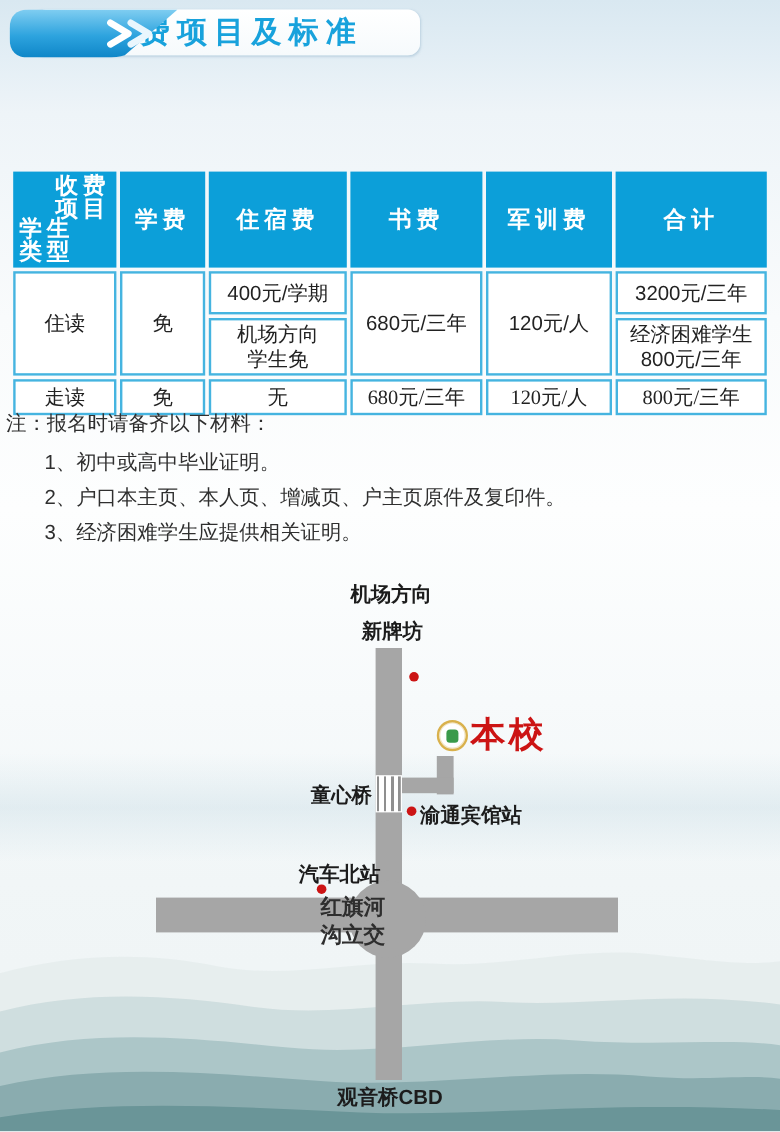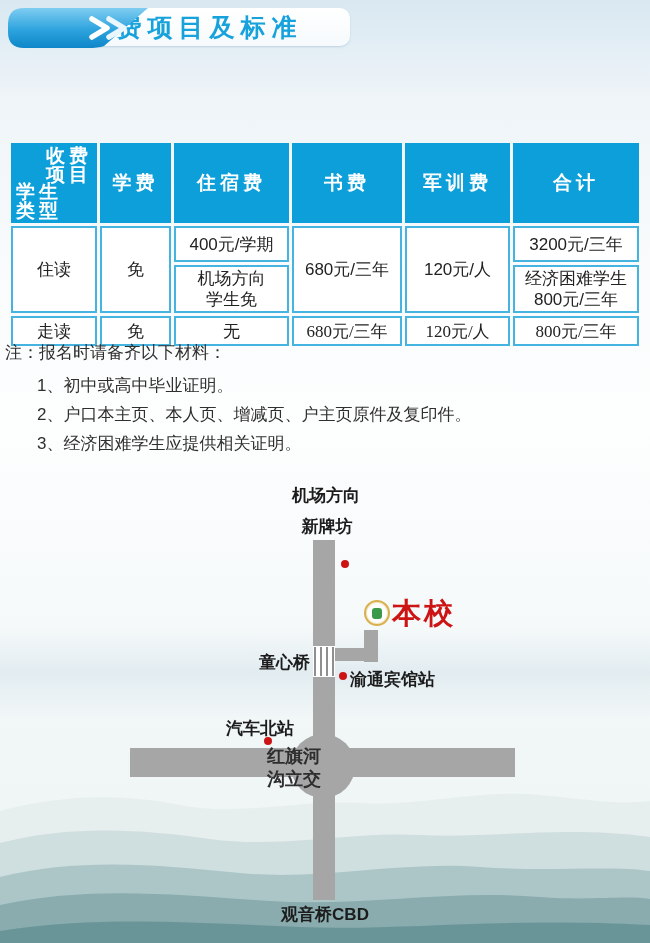--- a/index.html
+++ b/index.html
@@ -155,21 +155,21 @@
     <span class="dot" style="left:339px;top:194px;"></span>
     <span class="dot" style="left:264px;top:259px;"></span>
 
     <div class="school-logo">
         <span class="emblem"></span>
       </div>
     <div class="benxiao">本校</div>
 
     <div class="label" style="left:222px;top:173px;width:88px;text-align:right;">童心桥</div>
     <div class="label" style="left:350px;top:190px;text-align:center;">渝通宾馆站</div>
-    <div class="label" style="left:190px;top:239px;width:140px;text-align:center;">汽车北站</div>
+    <div class="label" style="left:213px;top:239px;width:140px;text-align:center;">汽车北站</div>
     <div class="interchange">红旗河
 沟立交</div>
     <div class="label" style="left:245px;top:425px;width:160px;text-align:center;">观音桥CBD</div>
   </div>
 
   <svg class="landscape" width="650" height="170" viewBox="0 0 650 170">
     <path d="M0,38 C60,22 120,20 180,32 C240,44 300,26 360,30 C420,34 480,16 540,22 C590,27 620,32 650,28 L650,170 L0,170 Z" fill="#e6eded" opacity="0.9"></path>
     <path d="M0,70 C70,52 140,56 210,66 C280,76 350,58 420,62 C490,66 560,52 650,64 L650,170 L0,170 Z" fill="#ccdcdd" opacity="0.9"></path>
     <path d="M0,104 C80,84 160,92 240,100 C320,108 400,88 480,94 C550,99 610,92 650,98 L650,170 L0,170 Z" fill="#aac4c6" opacity="0.95"></path>
     <path d="M0,132 C90,112 180,122 270,128 C360,134 450,116 540,124 C590,128 625,122 650,126 L650,170 L0,170 Z" fill="#8aacaf"></path>

